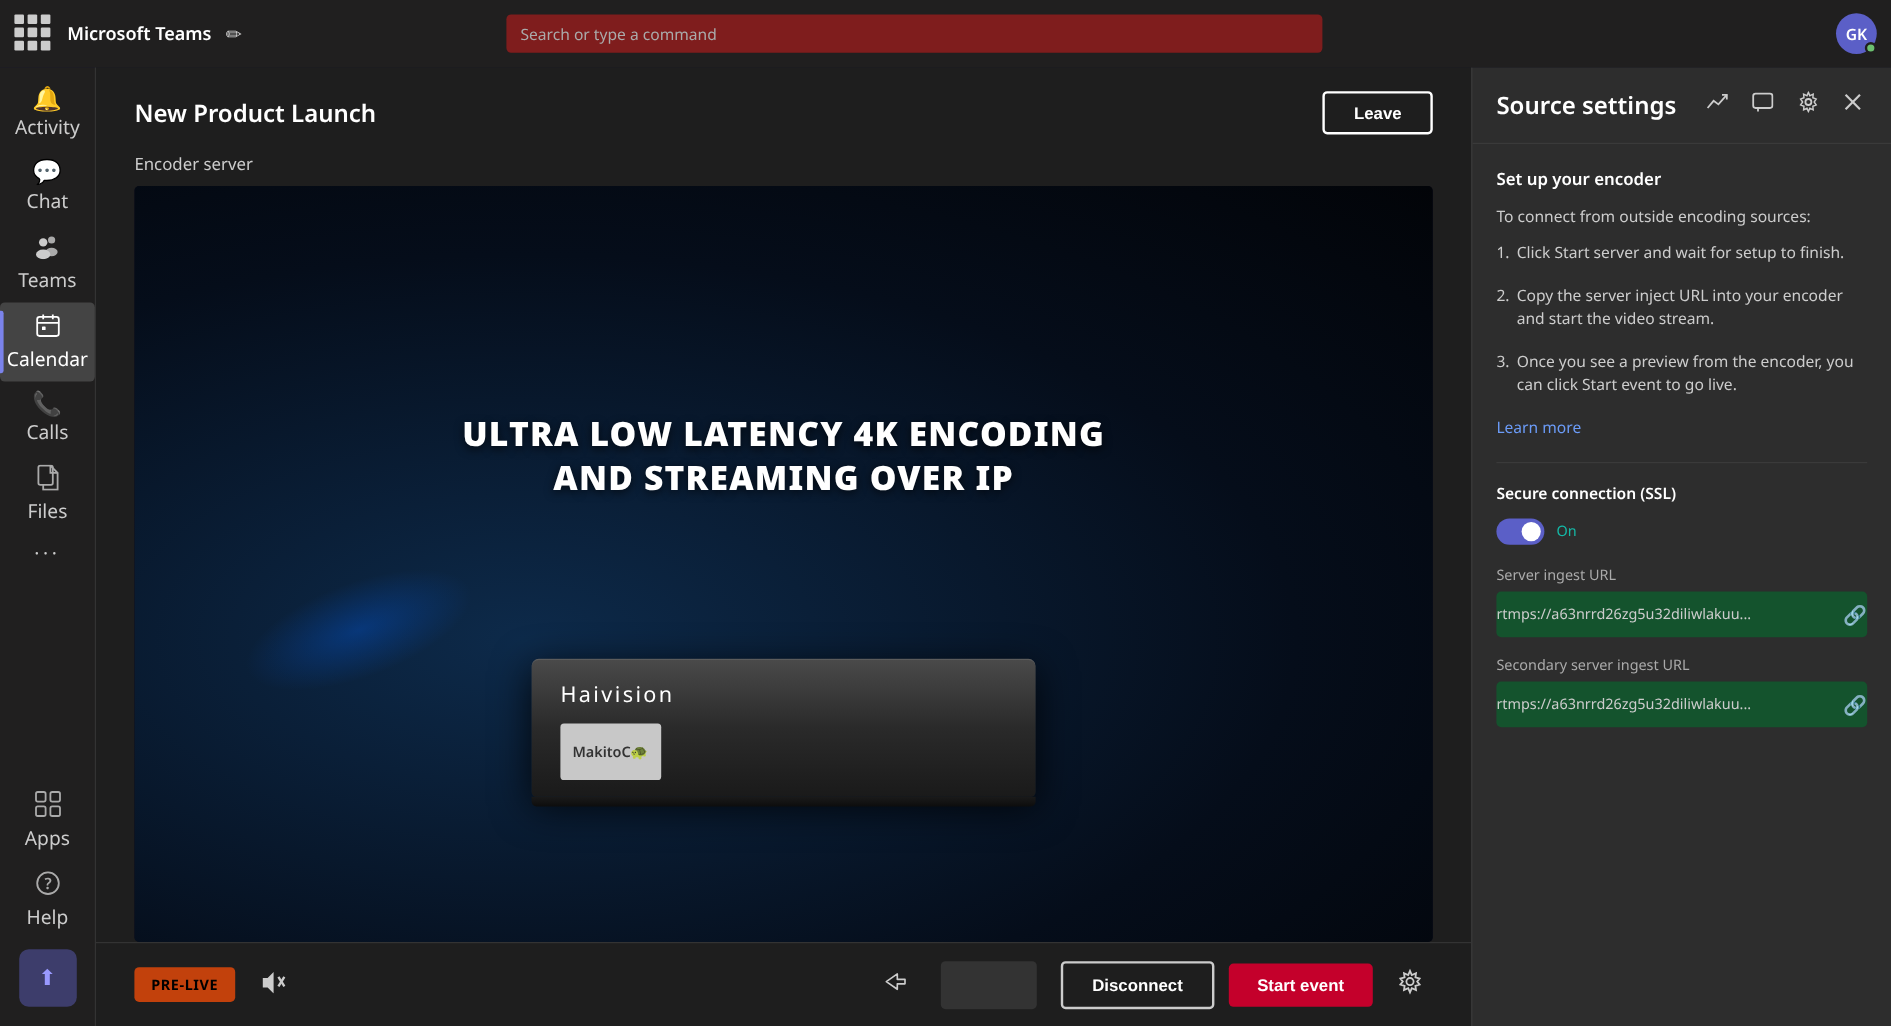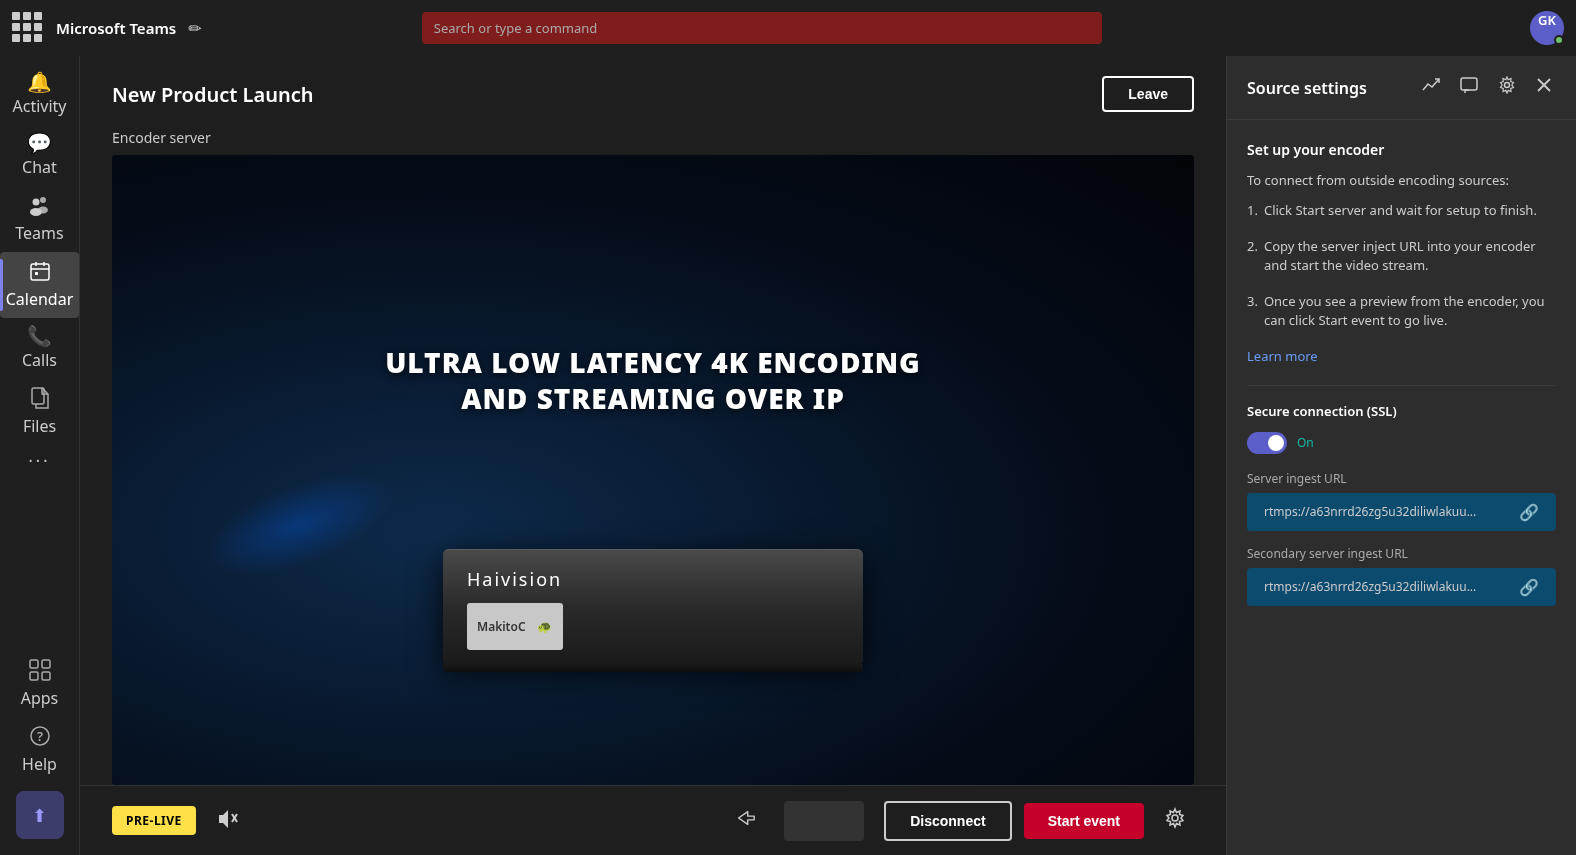--- a/index.html
+++ b/index.html
@@ -63,21 +63,21 @@
       font-size: 13px;
       margin: 0 auto;
     }
     .user-avatar {
       width: 34px; height: 34px;
       border-radius: 50%;
       background: #5b5fc7;
       color: #fff;
       font-size: 13px;
       font-weight: 600;
-      display: flex; align-items: flex-start; justify-content: center;
+      display: flex; align-items: center; justify-content: center;
       position: relative;
       margin-left: auto;
       cursor: pointer;
     }
     .user-avatar .status-dot {
       width: 10px; height: 10px;
       border-radius: 50%;
       background: #6cc070;
       border: 2px solid #201f1f;
       position: absolute;
@@ -257,21 +257,21 @@
       font-weight: 400;
       letter-spacing: 2px;
       margin-bottom: 12px;
     }
     .device-label-plate {
       background: #c8c8c8;
       border-radius: 3px;
       padding: 15px 10px;
       display: inline-flex;
       align-items: center;
-      gap: 12px;
+      gap: 0;
       font-size: 12px;
       color: #333;
       font-weight: 600;
     }
     .device-bottom {
       background: linear-gradient(180deg, #1a1a1a 0%, #0d0d0d 100%);
       height: 8px;
       border-radius: 0 0 4px 4px;
     }
     .light-beam {
@@ -288,21 +288,21 @@
       height: 70px;
       background: #1e1e1e;
       display: flex;
       align-items: center;
       padding: 0 32px;
       gap: 12px;
       flex-shrink: 0;
       border-top: 1px solid #333;
     }
     .pre-live-badge {
-      background: #fde047;
+      background: #c2410c;
       color: #000;
       font-size: 12px;
       font-weight: 700;
       padding: 6px 14px;
       border-radius: 4px;
       letter-spacing: 0.5px;
     }
     .ctrl-btn {
       background: transparent;
       border: none;
@@ -355,21 +355,21 @@
     }
     .right-panel-header {
       display: flex;
       align-items: center;
       padding: 16px 20px;
       border-bottom: 1px solid #3a3a3a;
       gap: 12px;
       flex-shrink: 0;
     }
     .right-panel-title {
-      font-size: 16px;
+      font-size: 20px;
       font-weight: 600;
       flex: 1;
     }
     .panel-icon-btn {
       background: transparent;
       border: none;
       color: #ccc;
       font-size: 18px;
       cursor: pointer;
       padding: 4px;
@@ -445,23 +445,23 @@
     }
 
     .url-section-title {
       font-size: 12px;
       color: #aaa;
       margin-bottom: 6px;
     }
     .url-row {
       display: flex;
       align-items: center;
-      background: #0c4a6e;
-      border-radius: 4px;
-      padding: 8px 17px;
+      background: #14532d;
+      border-radius: 4px;
+      padding: 8px 0;
       margin-bottom: 14px;
       gap: 8px;
     }
     .url-text {
       flex: 1;
       font-size: 12px;
       color: #ccc;
       overflow: hidden;
       text-overflow: ellipsis;
       white-space: nowrap;

